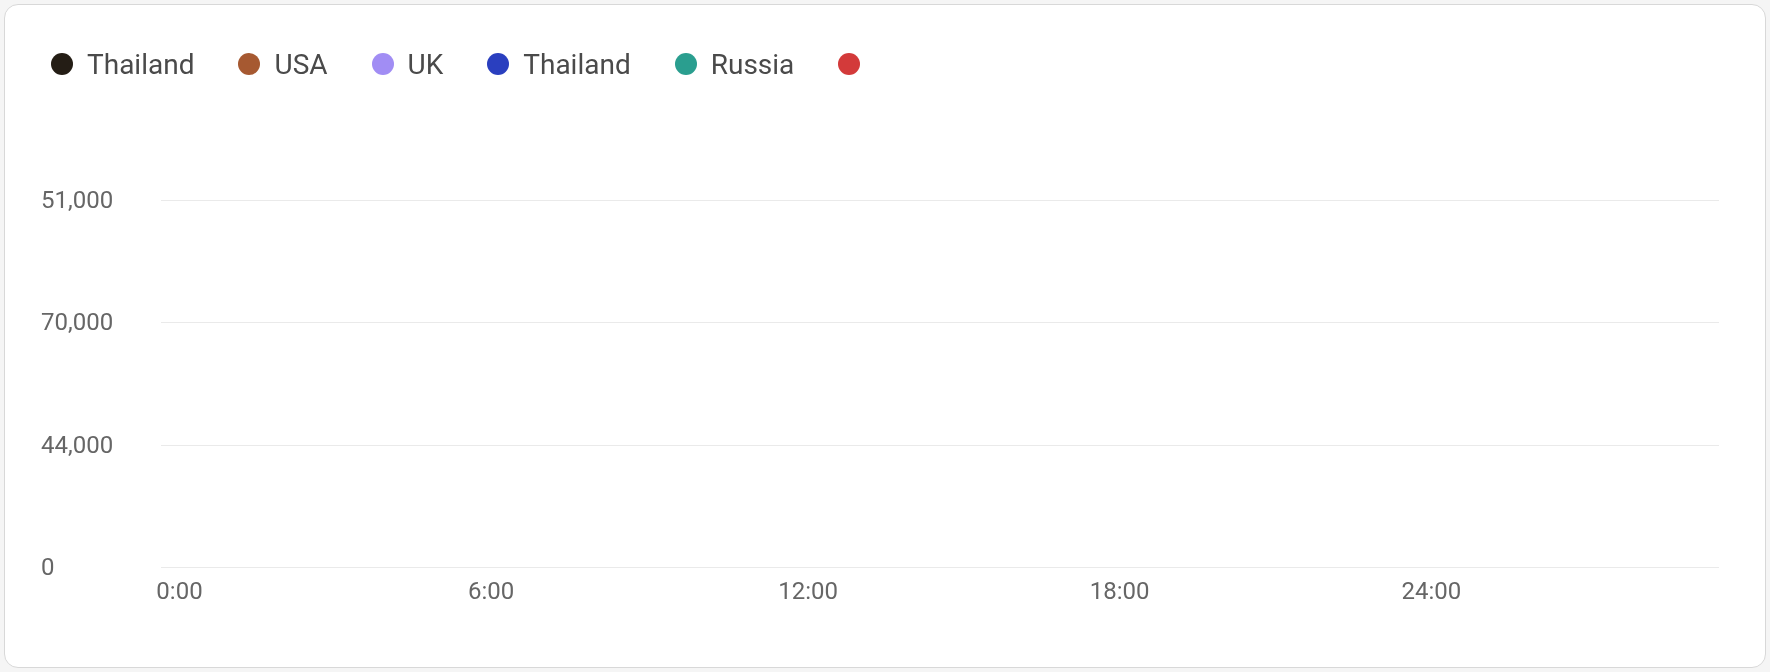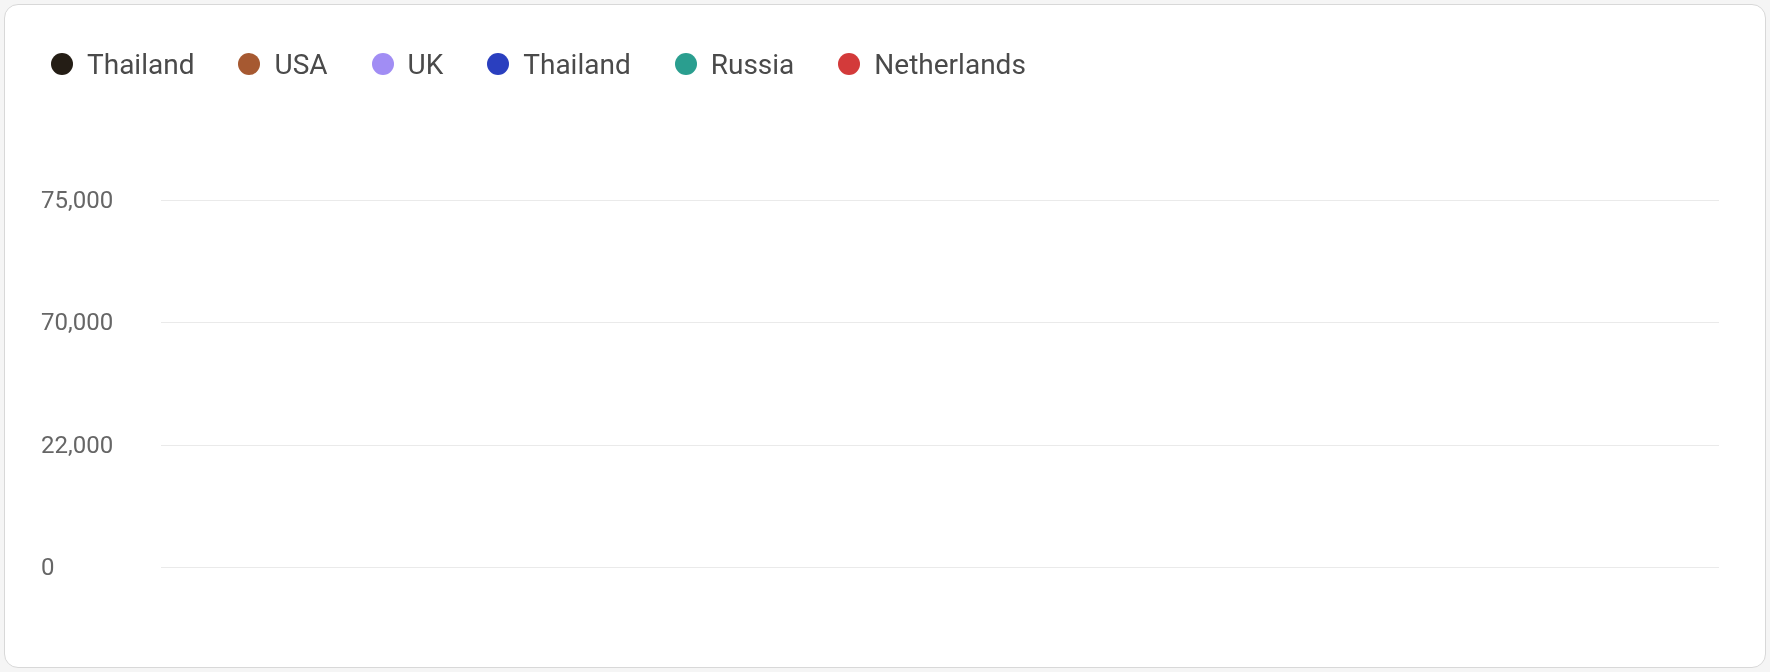--- a/index.html
+++ b/index.html
@@ -130,21 +130,20 @@
         <div class="legend-item">
           <span class="swatch" style="background: rgb(42, 63, 191);"></span>
           <span>Thailand</span>
         </div>
         <div class="legend-item">
           <span class="swatch" style="background: rgb(42, 158, 143);"></span>
           <span>Russia</span>
         </div>
         <div class="legend-item">
           <span class="swatch" style="background: rgb(211, 58, 58);"></span>
-          <span>Netherlands</span>
         </div>
       </div>
   </div>
 
   <div class="chart-wrap">
     <div class="plot" id="plot">
       <div class="bars" id="bars">
           <div class="bar">
             <div class="seg" style="background: rgb(161, 141, 244); height: 3.125%;"></div>
             <div class="seg" style="background: rgb(42, 63, 191); height: 6.875%;"></div>
@@ -356,21 +355,28 @@
             <div class="seg" style="background: rgb(42, 63, 191); height: 7.125%;"></div>
             <div class="seg" style="background: rgb(211, 58, 58); height: 2.5%;"></div>
             <div class="seg" style="background: rgb(42, 158, 143); height: 15.25%;"></div>
             <div class="seg" style="background: rgb(166, 89, 49); height: 32%;"></div>
             <div class="seg" style="background: rgb(36, 29, 21); height: 5.625%;"></div>
           </div>
         </div>
     <div class="grid-line" style="top: 100%;"></div>
         <div class="y-label" style="top: 100%;">0</div>
         <div class="grid-line" style="top: 68.75%;"></div>
-        <div class="y-label" style="top: 68.75%;">22,000</div>
+        <div class="y-label" style="top: 68.75%;">44,000</div>
         <div class="grid-line" style="top: 37.5%;"></div>
         <div class="y-label" style="top: 37.5%;">70,000</div>
         <div class="grid-line" style="top: 6.25%;"></div>
-        <div class="y-label" style="top: 6.25%;">75,000</div>
+        <div class="y-label" style="top: 6.25%;">51,000</div>
+      </div>
+    <div class="x-axis" id="xaxis">
+        <div class="x-label" style="left: 0%;">0:00</div>
+        <div class="x-label" style="left: 20%;">6:00</div>
+        <div class="x-label" style="left: 40%;">12:00</div>
+        <div class="x-label" style="left: 60%;">18:00</div>
+        <div class="x-label" style="left: 80%;">24:00</div>
       </div>
   </div>
 
 </div>
 
 </body></html>

